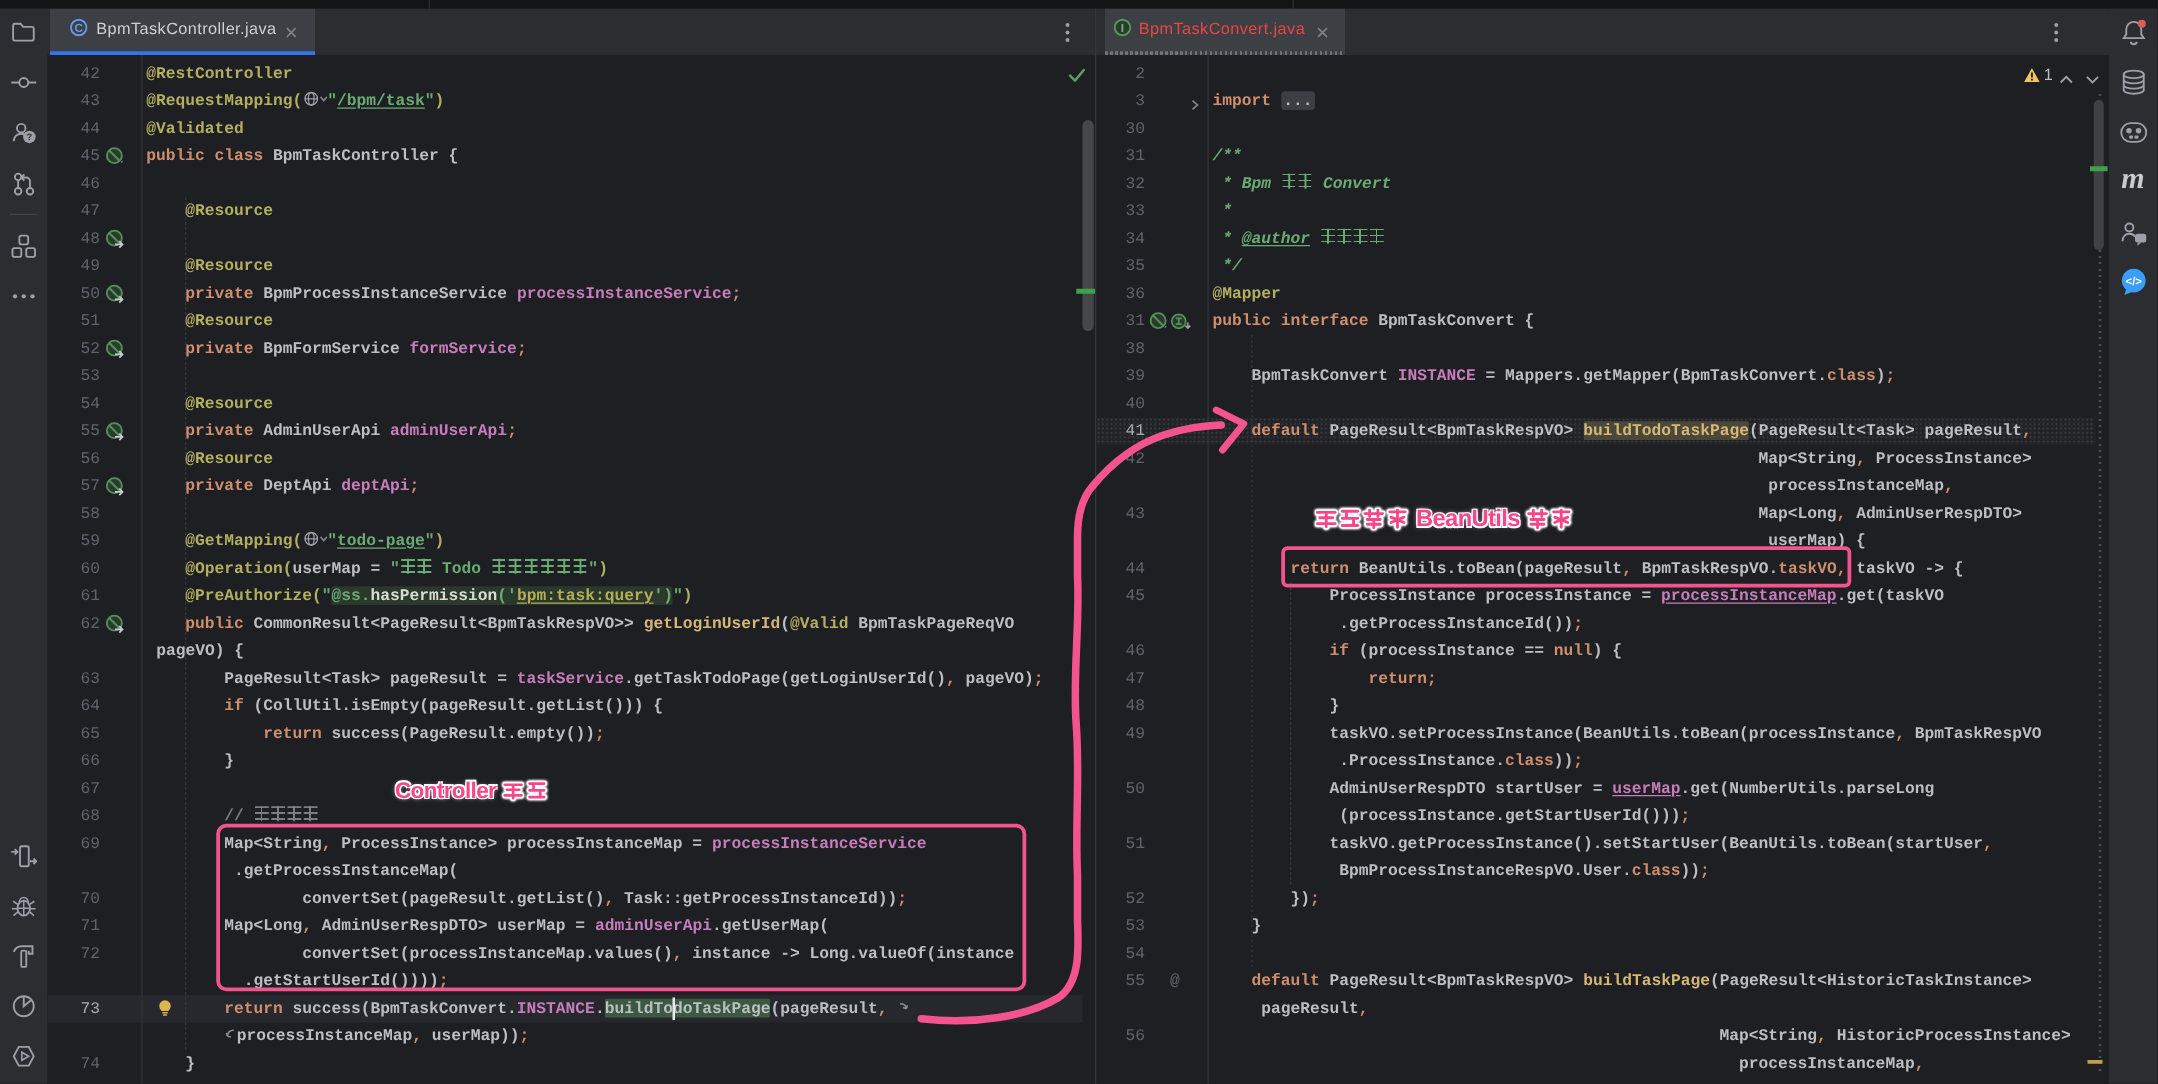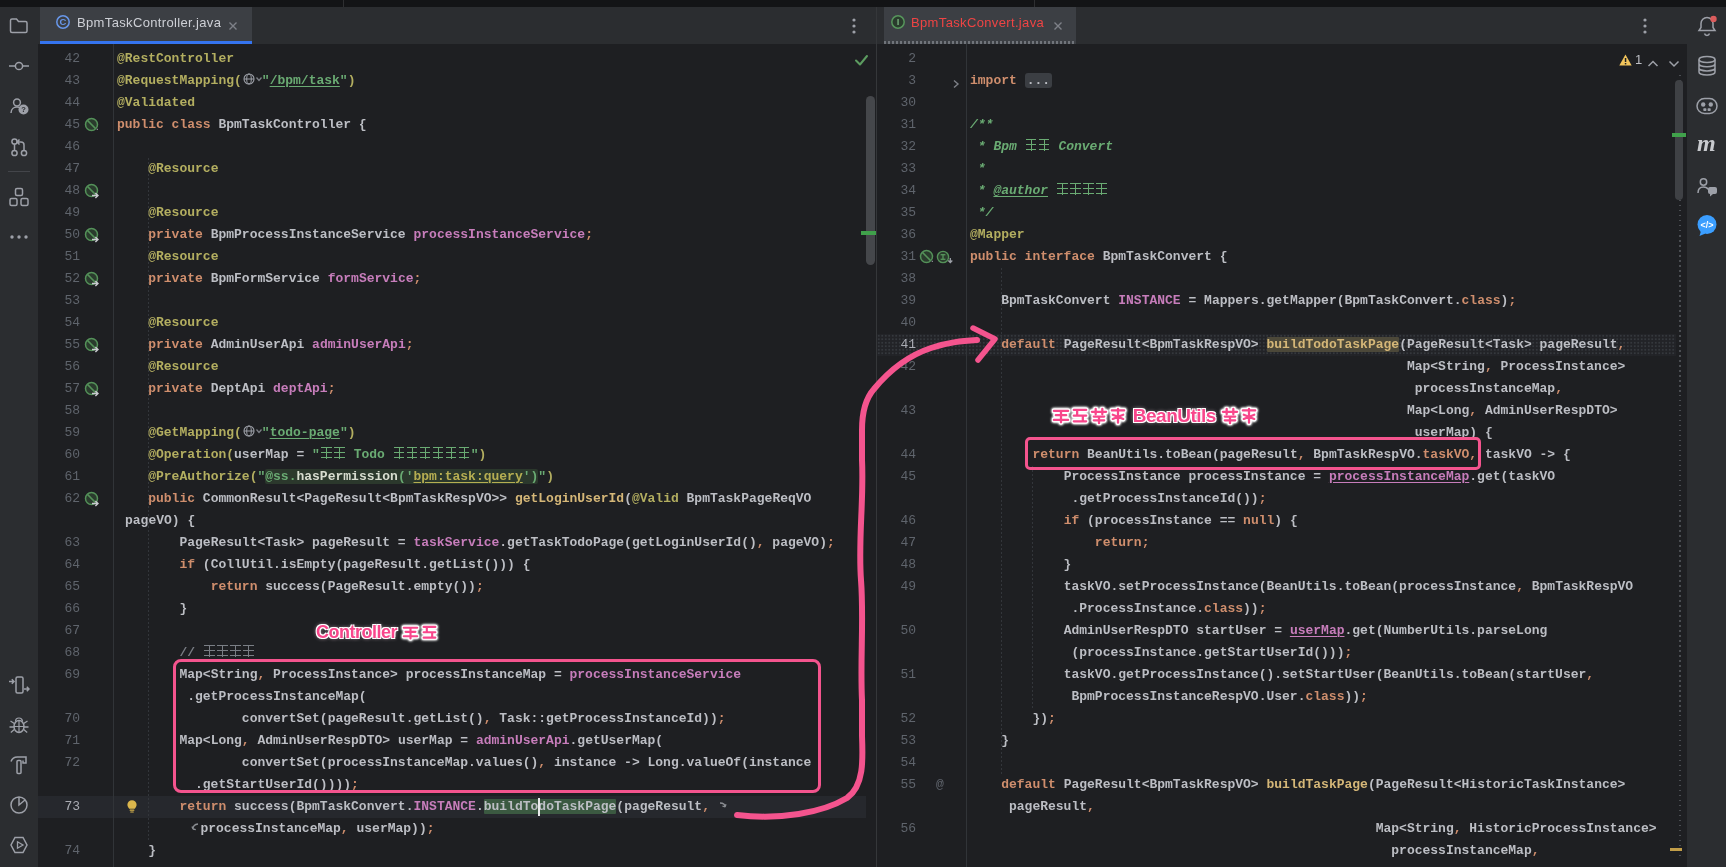--- a/index.html
+++ b/index.html
@@ -136,21 +136,21 @@
 <div class="row" style="left:117.0px;top:707.7px">                <span class="d it">convertSet</span><span class="d">(pageResult.getList()</span><span class="k">,</span><span class="d"> Task::getProcessInstanceId))</span><span class="k">;</span></div>
 <div class="ln" style="left:38px;top:729.7px;width:42px">71</div>
 <div class="row" style="left:117.0px;top:729.7px">        <span class="d">Map&lt;Long</span><span class="k">,</span><span class="d"> AdminUserRespDTO&gt; userMap = </span><span class="f">adminUserApi</span><span class="d">.getUserMap(</span></div>
 <div class="ln" style="left:38px;top:751.7px;width:42px">72</div>
 <div class="row" style="left:117.0px;top:751.7px">                <span class="d it">convertSet</span><span class="d">(processInstanceMap.values()</span><span class="k">,</span><span class="d"> instance -&gt; Long.</span><span class="d it">valueOf</span><span class="d">(instance</span></div>
 <div class="row" style="left:117.0px;top:773.7px">          <span class="d">.getStartUserId())))</span><span class="k">;</span></div>
 <div class="ln lnc" style="left:38px;top:795.7px;width:42px">73</div>
 <div class="row" style="left:117.0px;top:795.7px">        <span class="k">return</span> <span class="d it">success</span><span class="d">(BpmTaskConvert.</span><span class="f it">INSTANCE</span><span class="d">.</span><span class="hl1">buildTodoTaskPage</span><span class="d">(pageResult</span><span class="k">,</span> <svg width="10" height="11" viewBox="0 0 10 11" style="vertical-align:-1px">
         <path d="M2 3 q5 0 5 4 m0 0 l-2.6 -1 m2.6 1 l1 -2.8" fill="none" stroke="#8a8d92" stroke-width="1.3"></path>
       </svg></div>
-<div class="row" style="left:128px;top:817.7px">        <svg width="10" height="11" viewBox="0 0 10 11" style="vertical-align:-1px">
+<div class="row" style="left:117.0px;top:817.7px">        <svg width="10" height="11" viewBox="0 0 10 11" style="vertical-align:-1px">
         <path d="M8 2 q-5 0.5 -5 5 m0 0 l-1 -2.6 m1 2.6 l2.8 0.6" fill="none" stroke="#8a8d92" stroke-width="1.3"></path>
       </svg><span class="d">processInstanceMap</span><span class="k">,</span><span class="d"> userMap))</span><span class="k">;</span></div>
 <div class="ln" style="left:38px;top:839.7px;width:42px">74</div>
 <div class="row" style="left:117.0px;top:839.7px">    }</div>
 <div class="ln" style="left:877px;top:47.7px;width:39px">2</div>
 <div class="ln" style="left:877px;top:69.7px;width:39px">3</div>
 <div class="row" style="left:970.0px;top:69.7px"><span class="k">import</span> <span class="fold">...</span></div>
 <div class="ln" style="left:877px;top:91.7px;width:39px">30</div>
 <div class="ln" style="left:877px;top:113.7px;width:39px">31</div>
 <div class="row" style="left:970.0px;top:113.7px"><span class="dc">/**</span></div>

